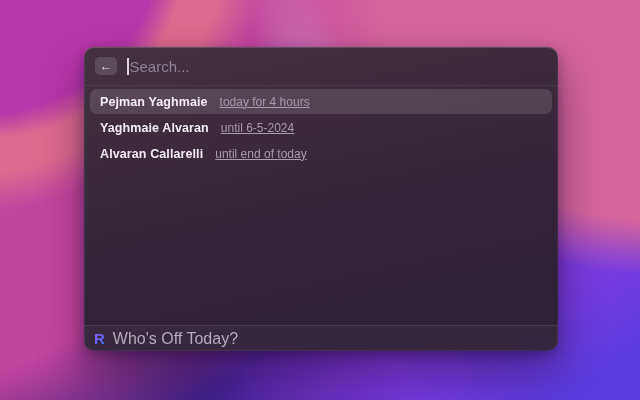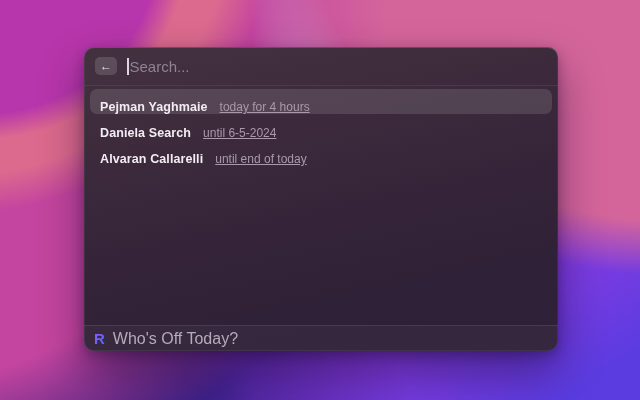--- a/index.html
+++ b/index.html
@@ -57,21 +57,21 @@
   .input-wrap { display:flex; align-items:flex-start; flex:1; }
   .caret { width:1.5px; height:17px; background:#ddd6de; margin-right:1px; flex:0 0 auto; }
   .search-input {
     flex:1; background:transparent; border:none; outline:none;
     color:#f0ebf0; font-size:15px; font-family:"Liberation Sans", sans-serif; padding:0;
   }
   .search-input::placeholder { color:#8f8394; opacity:1; }
 
   .list { padding:3px 6px; }
   .row {
-    height:25px; margin-bottom:1px; display:flex; align-items:flex-end; gap:12px;
+    height:25px; margin-bottom:1px; display:flex; align-items:center; gap:12px;
     padding:0 10px; border-radius:7px; cursor:default;
   }
   .row.selected { background:rgba(255,255,255,0.12); }
   .row-name { font-size:12.5px; font-weight:600; color:#f2edf2; letter-spacing:0.1px; white-space:nowrap; }
   .row-sub  { font-size:12px; color:#a89aac; white-space:nowrap;text-decoration:underline; }
 
   .footer {
     position:absolute; left:0; right:0; bottom:0; height:26px;
     display:flex; align-items:center; gap:8px; padding:0 10px;
     border-top:1px solid rgba(255,255,255,0.09);
@@ -98,21 +98,21 @@
       <input class="search-input" type="text" placeholder="Search..." style="">
     </div>
   </div>
 
   <div class="list">
     <div class="row selected">
       <span class="row-name">Pejman Yaghmaie</span>
       <span class="row-sub">today for 4 hours</span>
     </div>
     <div class="row">
-      <span class="row-name">Daniela Search</span>
+      <span class="row-name">Yaghmaie Alvaran</span>
       <span class="row-sub">until 6-5-2024</span>
     </div>
     <div class="row">
       <span class="row-name">Alvaran Callarelli</span>
       <span class="row-sub">until end of today</span>
     </div>
   </div>
 
   <div class="footer">
     <span class="logo">R</span>

